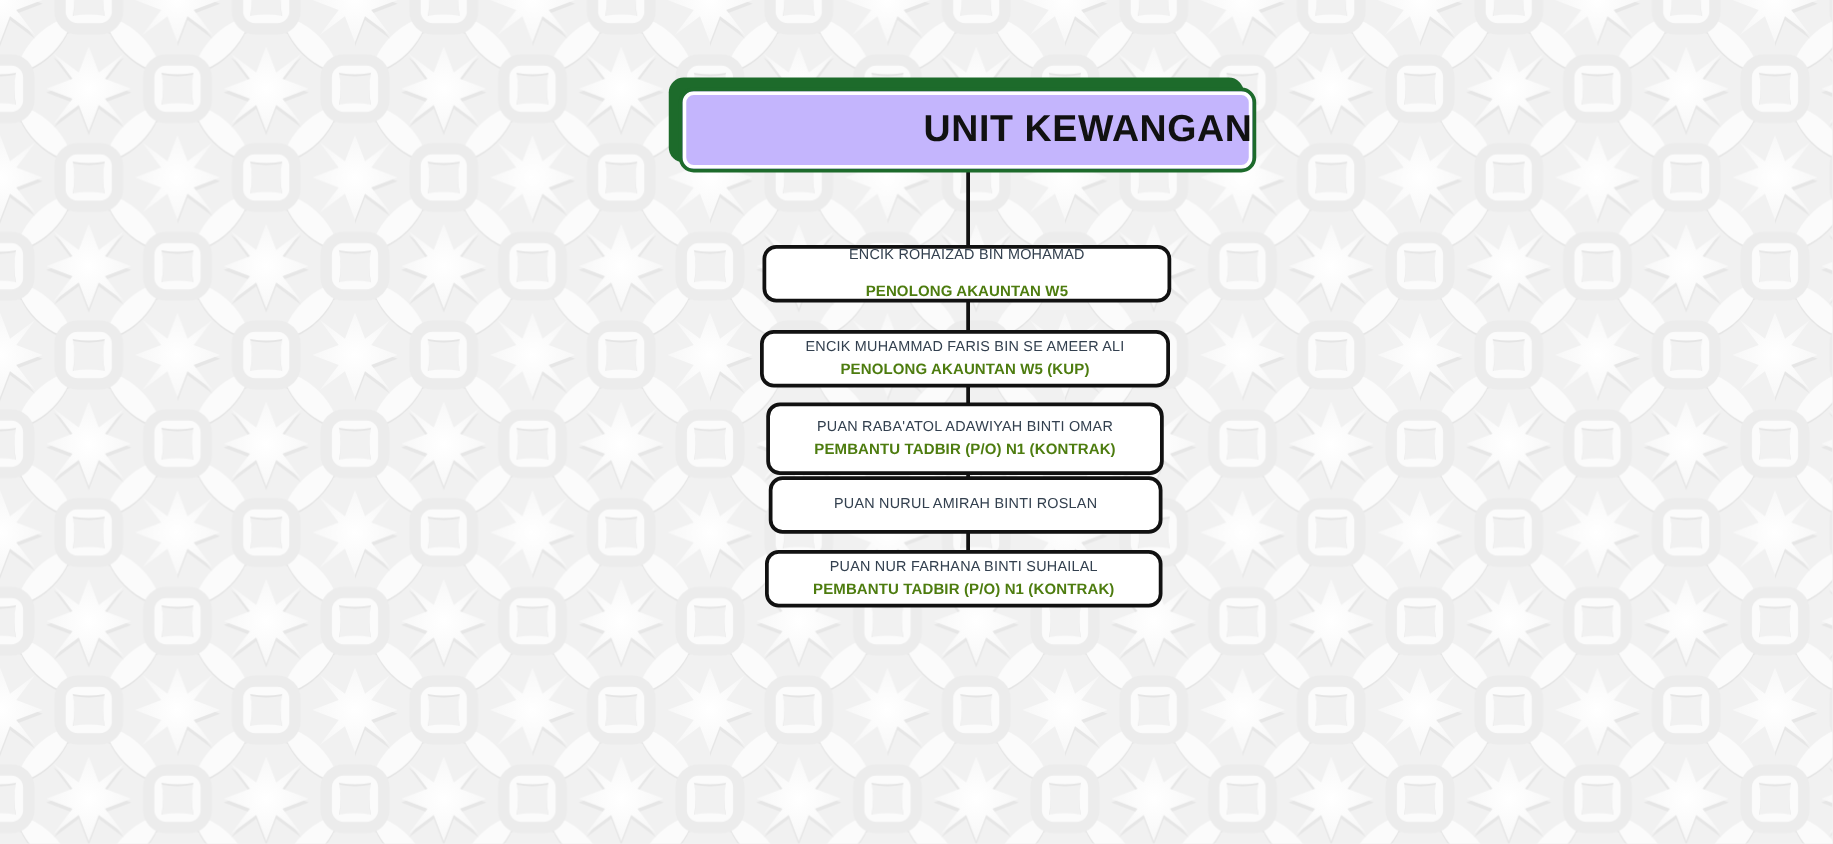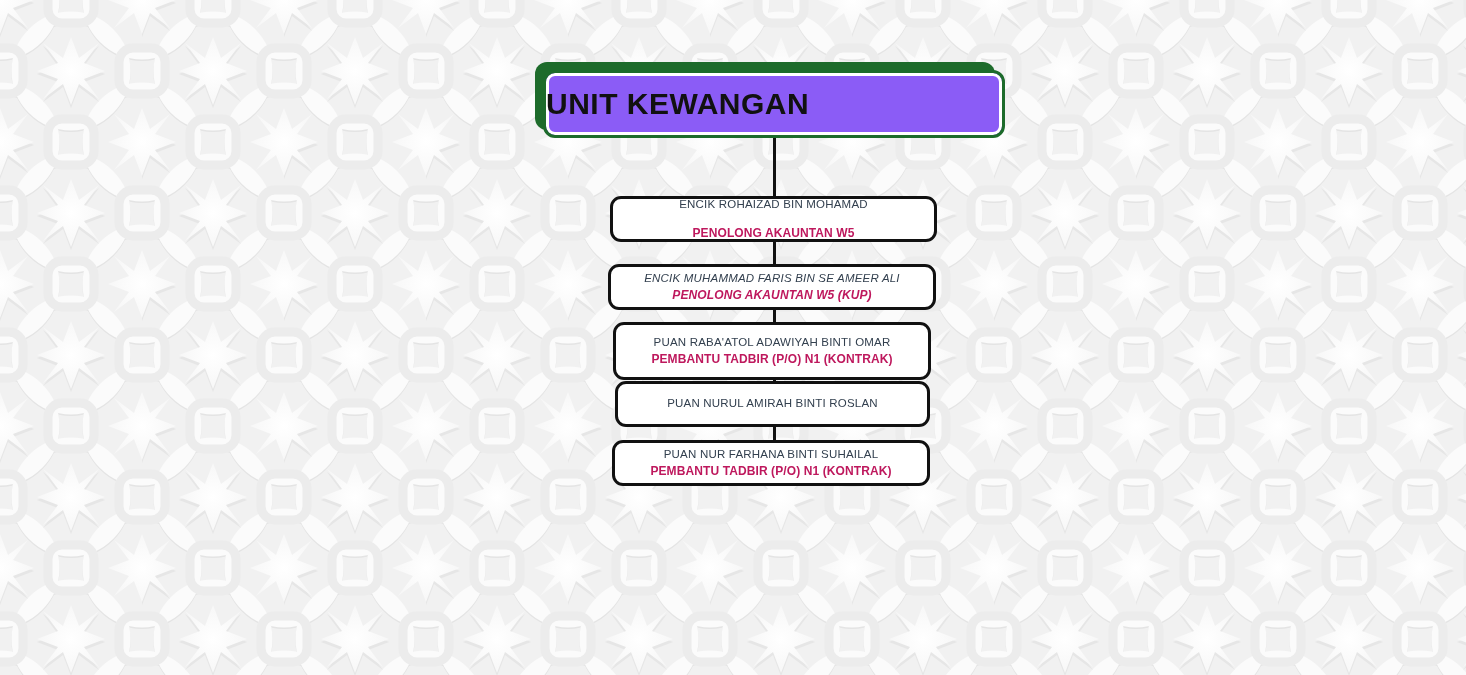--- a/index.html
+++ b/index.html
@@ -62,27 +62,27 @@
     height: 68px;
     background: #1d6b2b;
     border-radius: 12px;
   }
   .root-card {
     position: absolute;
     left: 8px;
     top: 8px;
     width: 462px;
     height: 68px;
-    background: #8b5cf6;
+    background: #c4b5fd;
     border: 3px solid #1d6b2b;
     border-radius: 12px;
     box-shadow: inset 0 0 0 3px #ffffff;
     display: flex;
     align-items: center;
-    justify-content: flex-start;
+    justify-content: flex-end;
   }
   .root-title {
     font-size: 30px;
     font-weight: bold;
     letter-spacing: 0.5px;
     color: #111111;
     white-space: nowrap;
   }
 
   
@@ -103,28 +103,28 @@
     font-weight: normal;
     letter-spacing: 0.2px;
     color: #33404f;
     white-space: nowrap;
     line-height: 1.35;
   }
   .node-role {
     font-size: 12px;
     font-weight: bold;
     letter-spacing: 0.1px;
-    color: #be185d;
+    color: #4d7c0f;
     white-space: nowrap;
     line-height: 1.35;
   }
 
   
   #node-0 { left: 610px; top: 196px; width: 327px; height: 46px; gap: 12px; }
-  #node-1 { left: 608px; top: 264px; width: 328px; height: 46px; font-style: italic; }
+  #node-1 { left: 608px; top: 264px; width: 328px; height: 46px; }
   #node-2 { left: 613px; top: 322px; width: 318px; height: 58px; }
   #node-3 { left: 615px; top: 381px; width: 315px; height: 46px; gap: 45px; }
   #node-4 { left: 612px; top: 440px; width: 318px; height: 46px; }
 </style>
 </head>
 <body>
 
 <svg id="bg-pattern" viewBox="0 0 1466 675" preserveAspectRatio="xMidYMid slice" aria-hidden="true">
   <defs>
     <radialGradient id="starGlow" cx="50%" cy="50%" r="50%">

